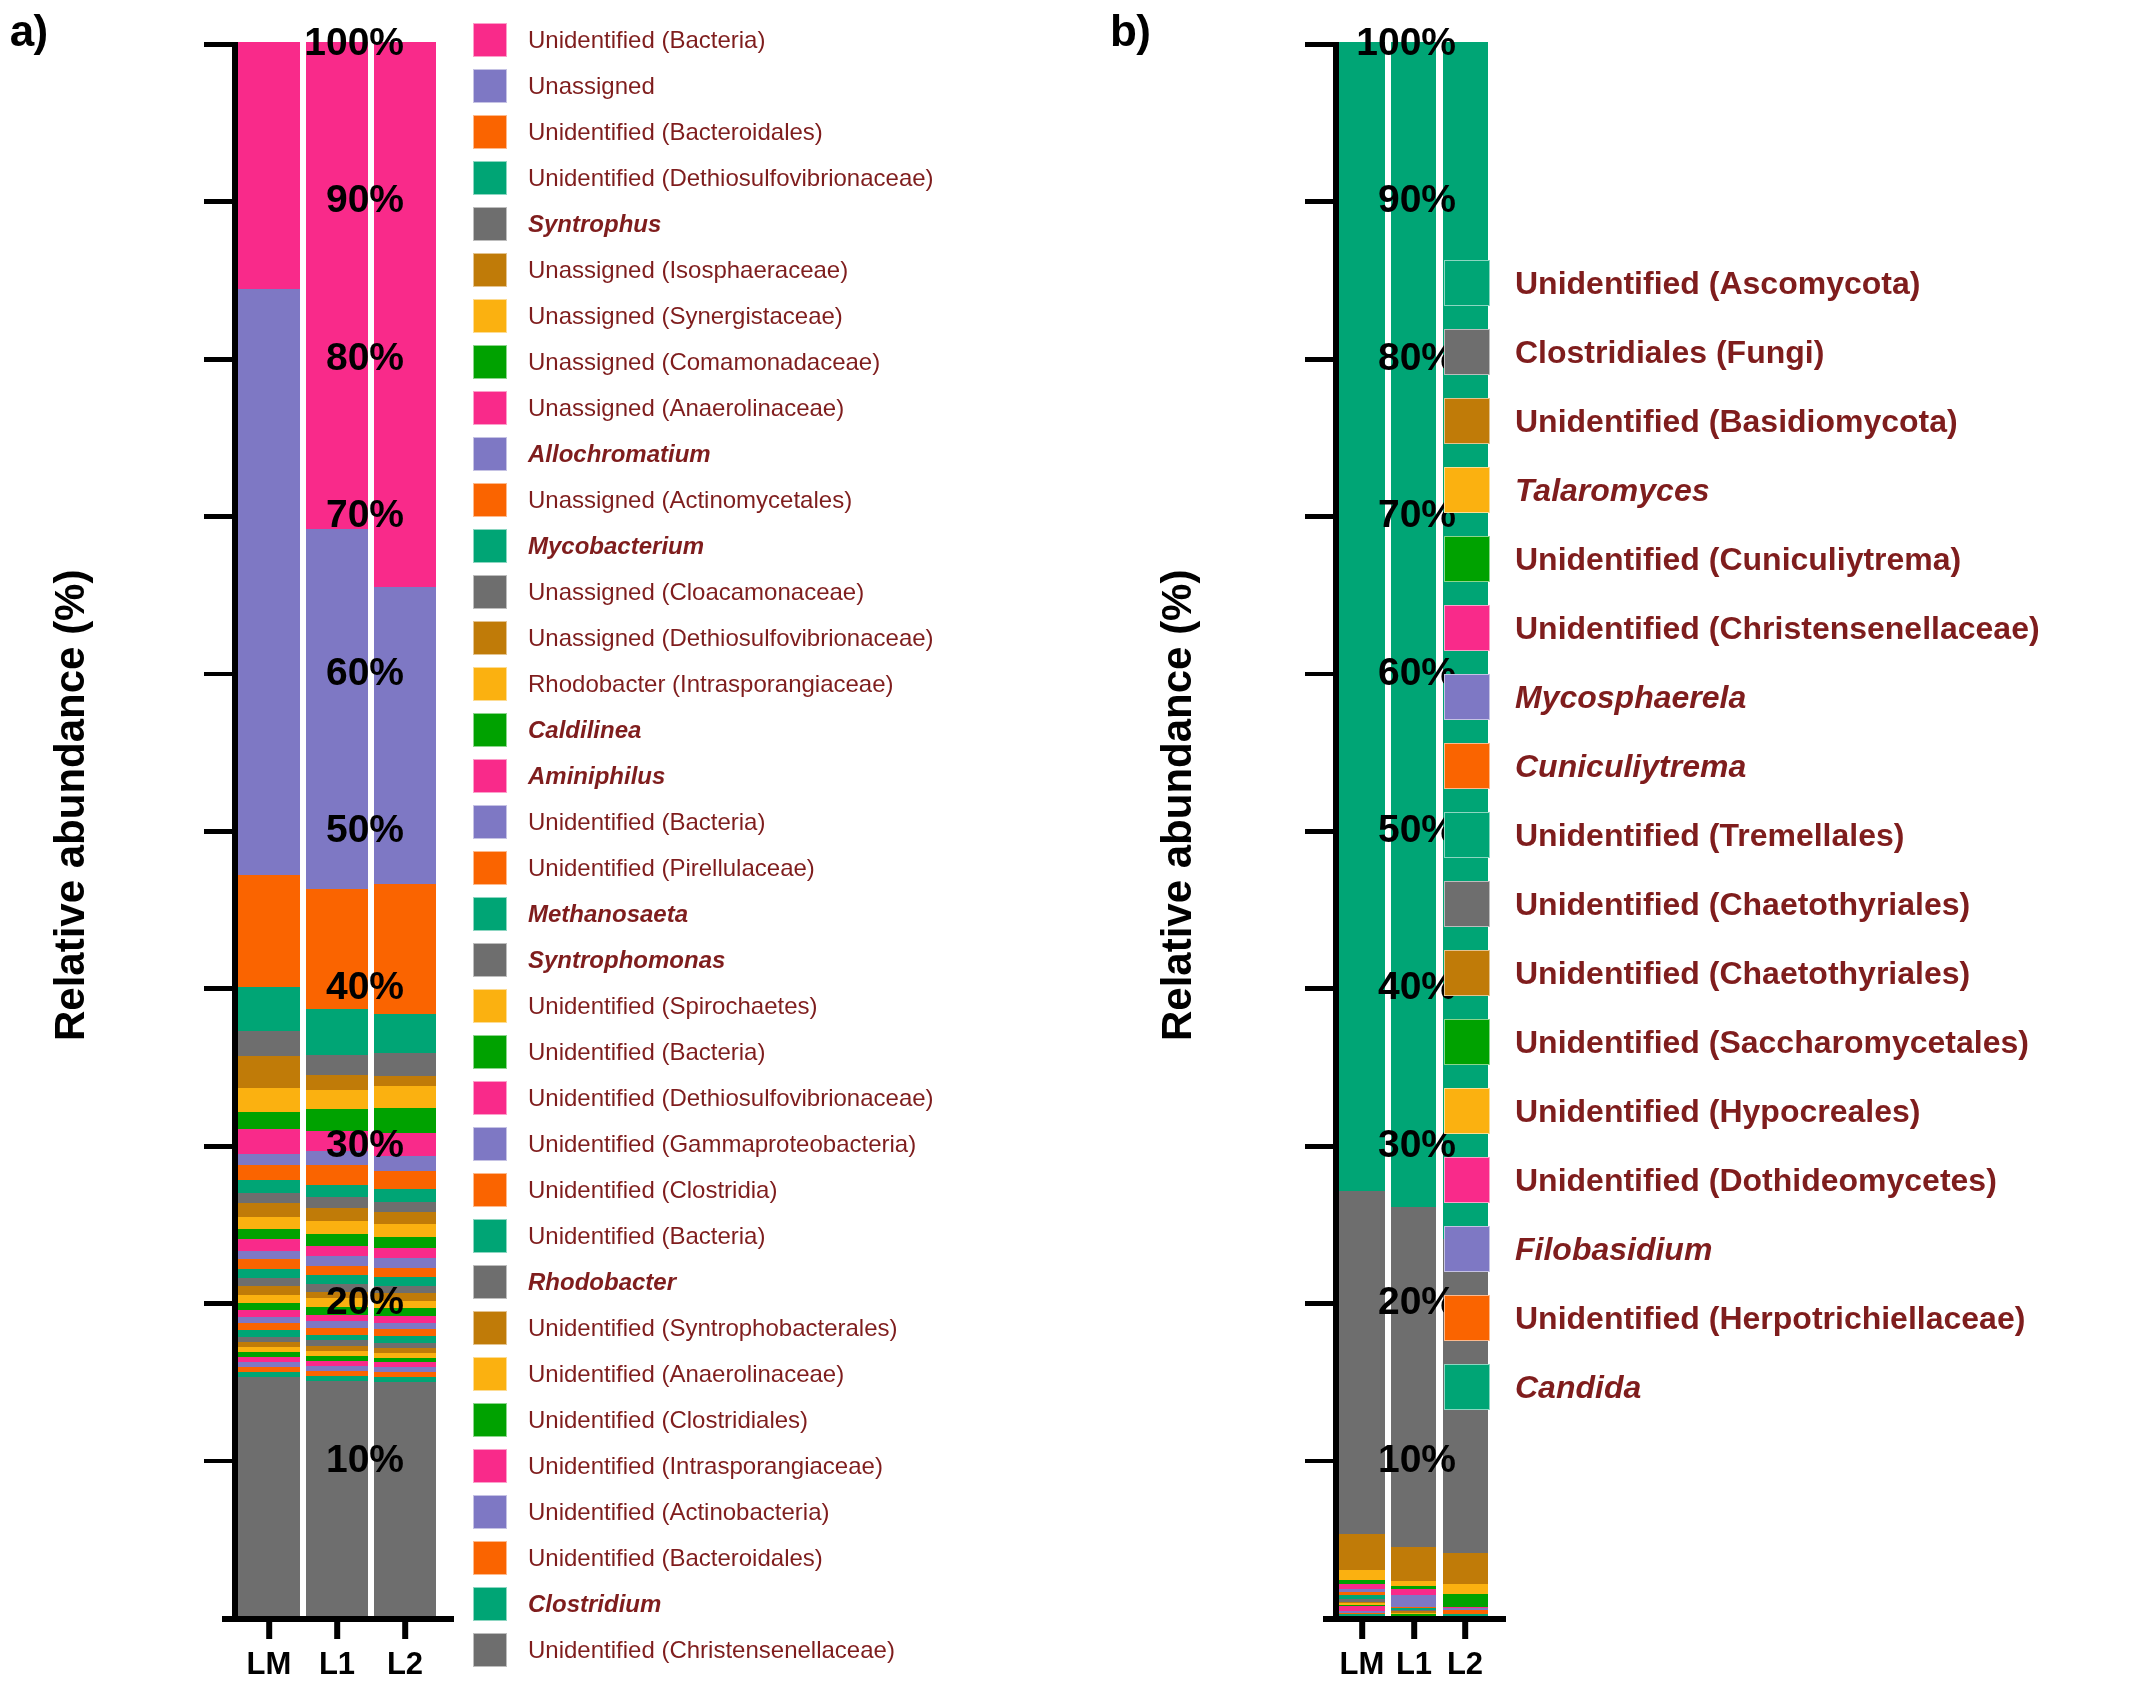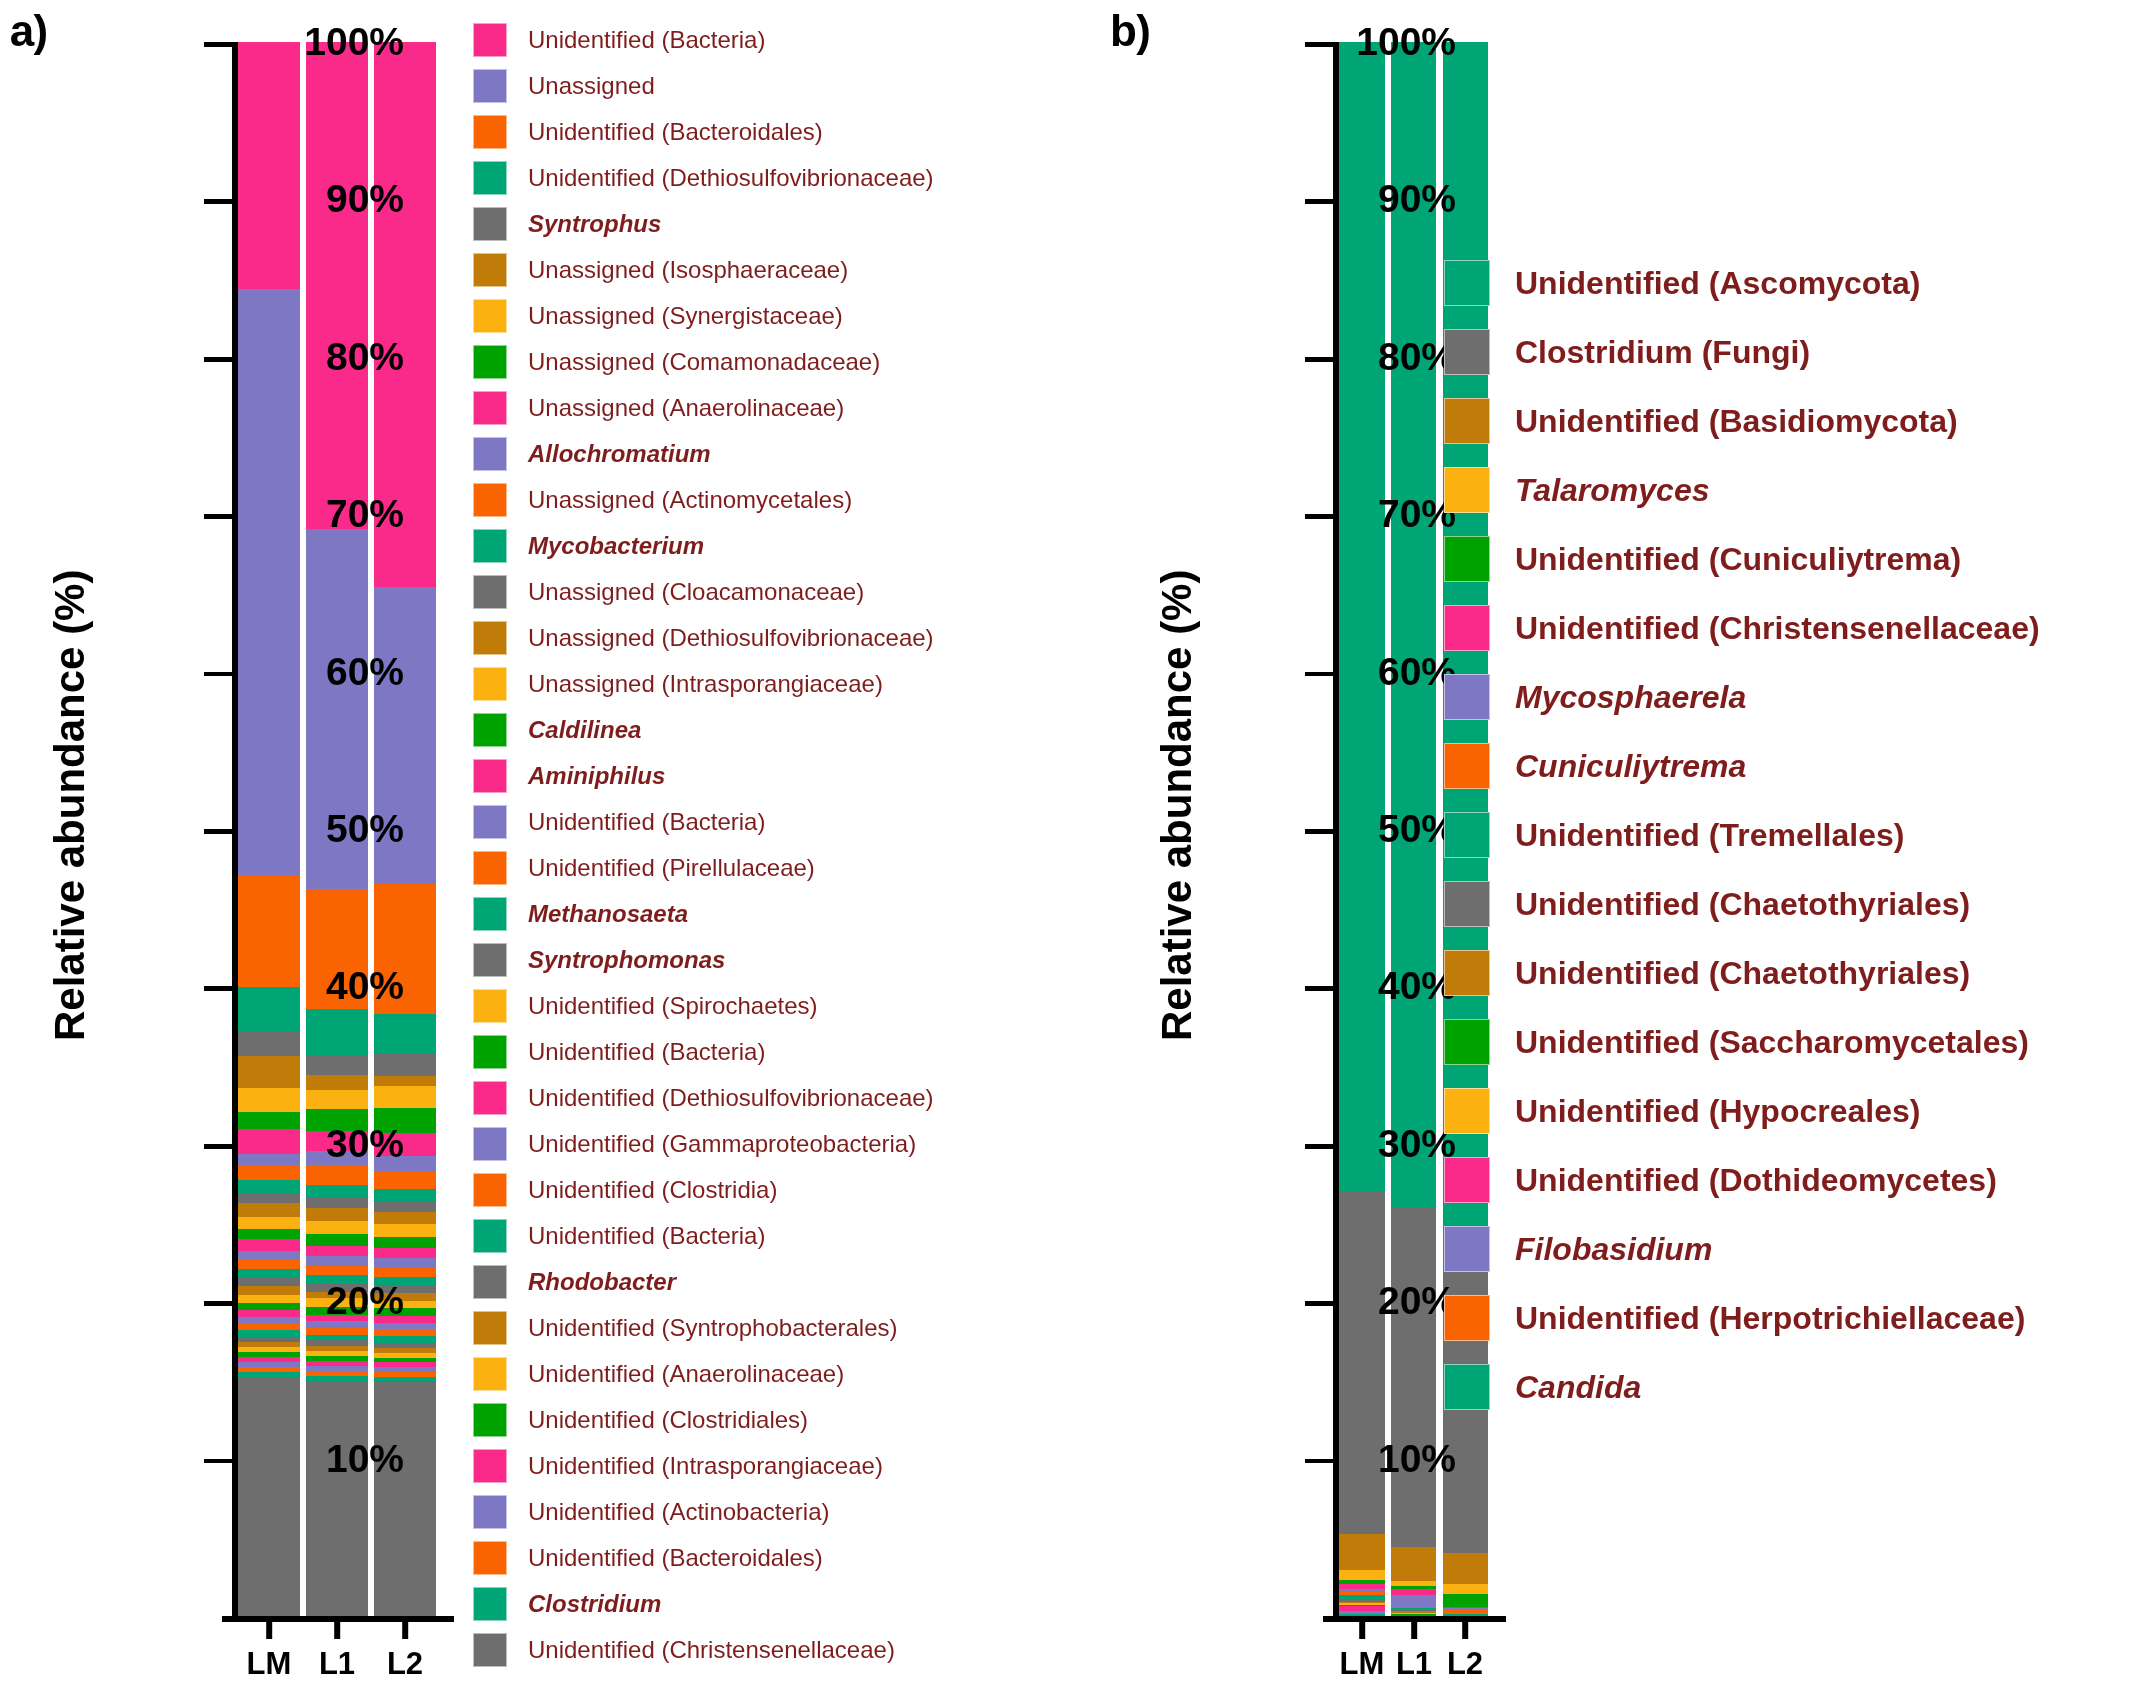--- a/index.html
+++ b/index.html
@@ -354,21 +354,21 @@
       <div class="legend-row">
         <span class="swatch" style="background: rgb(110, 110, 110);"></span>
         <span class="legend-text">Unassigned (Cloacamonaceae)</span>
       </div>
       <div class="legend-row">
         <span class="swatch" style="background: rgb(192, 123, 8);"></span>
         <span class="legend-text">Unassigned (Dethiosulfovibrionaceae)</span>
       </div>
       <div class="legend-row">
         <span class="swatch" style="background: rgb(251, 177, 16);"></span>
-        <span class="legend-text">Unassigned (Intrasporangiaceae)</span>
+        <span class="legend-text">Rhodobacter (Intrasporangiaceae)</span>
       </div>
       <div class="legend-row">
         <span class="swatch" style="background: rgb(0, 162, 0);"></span>
         <span class="legend-text italic">Caldilinea</span>
       </div>
       <div class="legend-row">
         <span class="swatch" style="background: rgb(249, 42, 138);"></span>
         <span class="legend-text italic">Aminiphilus</span>
       </div>
       <div class="legend-row">
@@ -534,21 +534,21 @@
       </div>
   </div>
 
   <div class="legend" id="legend-b">
       <div class="legend-row">
         <span class="swatch" style="background: rgb(0, 165, 117);"></span>
         <span class="legend-text">Unidentified (Ascomycota)</span>
       </div>
       <div class="legend-row">
         <span class="swatch" style="background: rgb(110, 110, 110);"></span>
-        <span class="legend-text">Clostridium (Fungi)</span>
+        <span class="legend-text">Clostridiales (Fungi)</span>
       </div>
       <div class="legend-row">
         <span class="swatch" style="background: rgb(192, 123, 8);"></span>
         <span class="legend-text">Unidentified (Basidiomycota)</span>
       </div>
       <div class="legend-row">
         <span class="swatch" style="background: rgb(251, 177, 16);"></span>
         <span class="legend-text italic">Talaromyces</span>
       </div>
       <div class="legend-row">

